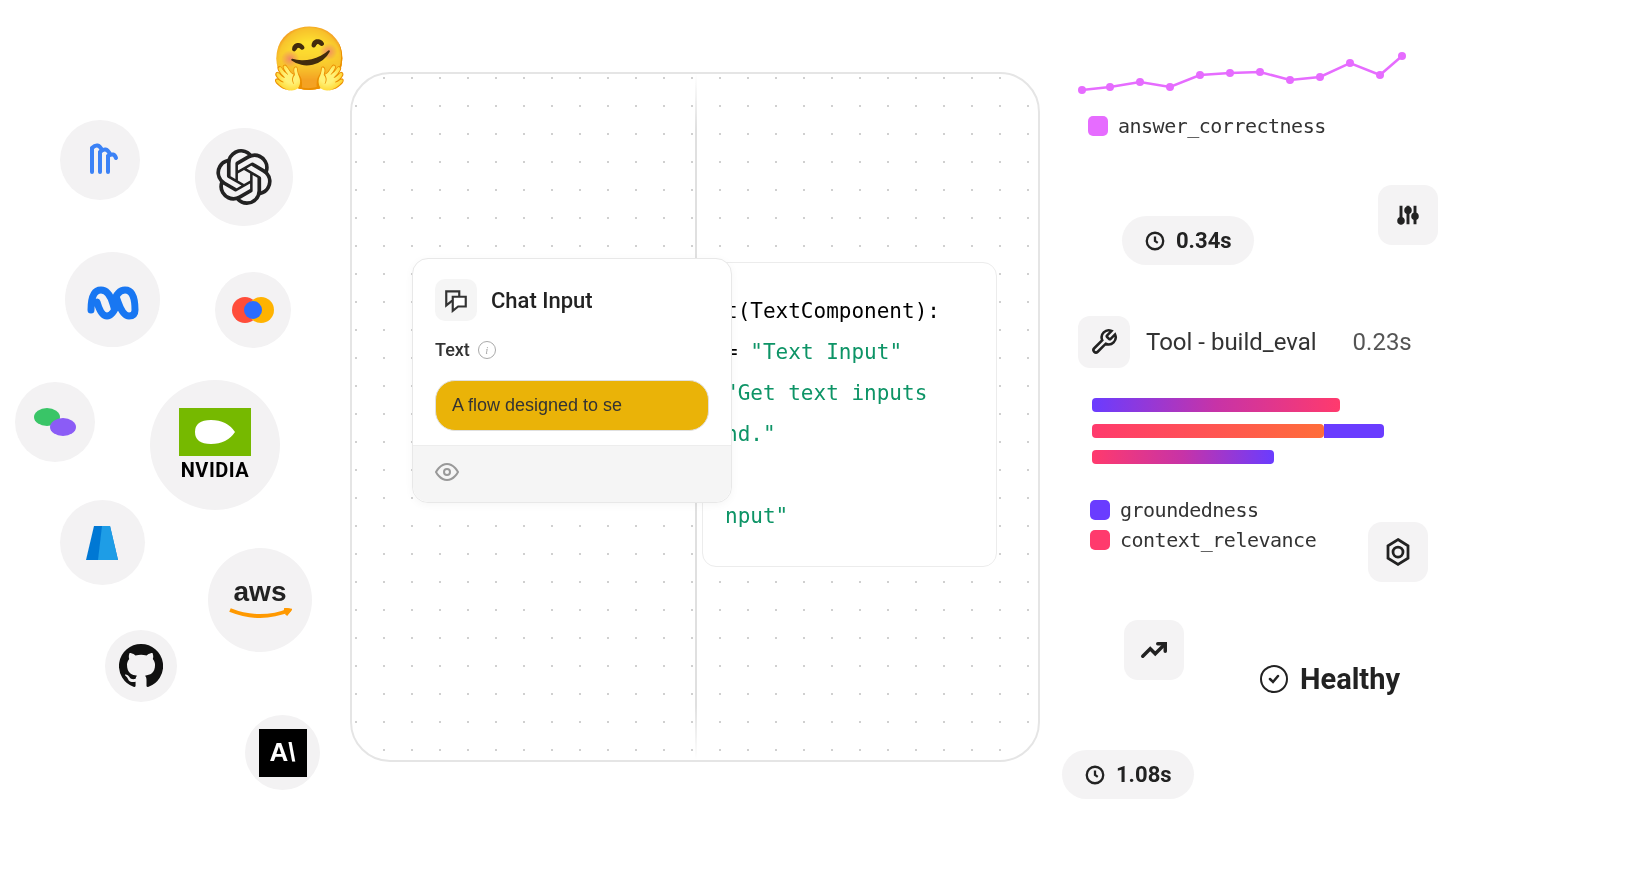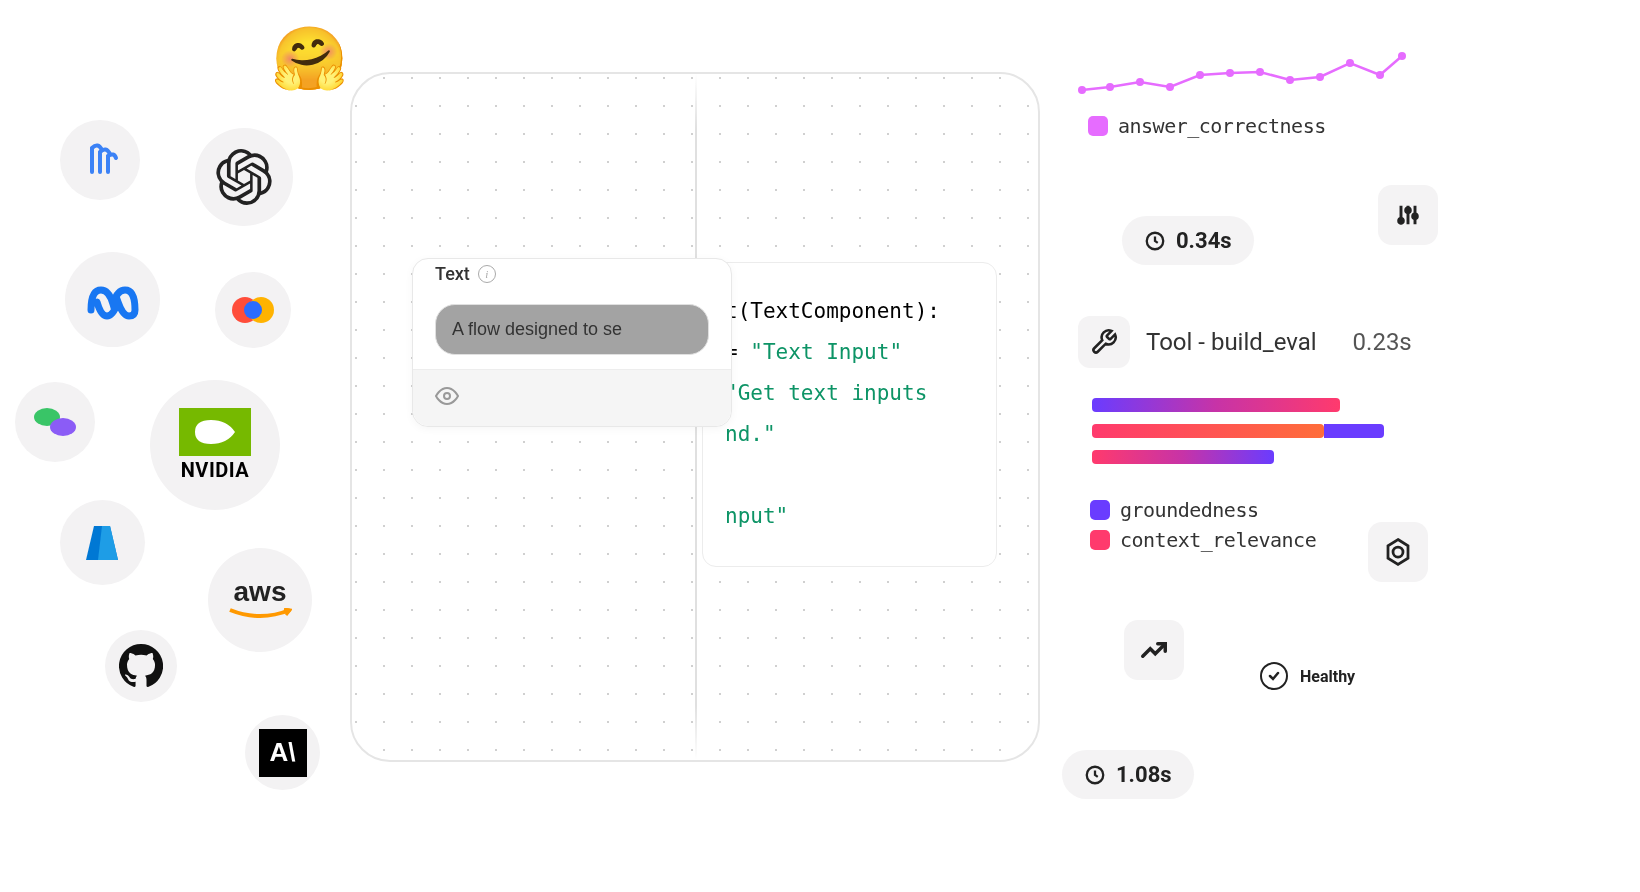--- a/index.html
+++ b/index.html
@@ -90,21 +90,21 @@
       font-size: 11px; color: #aaa; font-style: italic;
       font-family: Georgia, serif;
     }
     .field-input {
       width: 100%;
       padding: 14px 16px;
       border: 1px solid #e0e0e0;
       border-radius: 20px;
       font-size: 18px;
       color: #333;
-      background: #a3a3a3;
+      background: #eab308;
     }
     .card-footer {
       background: #f5f5f5;
       border-radius: 0 0 16px 16px;
       padding: 14px 22px;
       border-top: 1px solid #ededed;
     }
     .eye-icon { color: #999; }
     
     
@@ -170,21 +170,21 @@
     .bar-a { width: 248px; background: linear-gradient(90deg, #6a3cff 0%, #c733a7 50%, #ff3a6d 100%); }
     .bar-b { width: 232px; background: linear-gradient(90deg, #ff3a6d 0%, #ff6d3a 100%); }
     .bar-b-overlay { position: absolute; left: 232px; top: 26px; height: 14px; width: 60px; background: #6a3cff; border-radius: 0 4px 4px 0; }
     .bar-c { width: 182px; background: linear-gradient(90deg, #ff3a6d 0%, #c733a7 50%, #6a3cff 100%); }
     
     .legend-group { position: absolute; left: 18px; top: 452px; }
     
     .health {
       position: absolute;
       display: flex; align-items: center; gap: 12px;
-      font-size: 16px; font-weight: 700; color: #222;
+      font-size: 29px; font-weight: 700; color: #222;
     }
     .health-circle {
       width: 28px; height: 28px; border-radius: 50%;
       border: 2.5px solid #222;
       display: flex; align-items: center; justify-content: center;
     }
   </style>
 </head>
 <body>
 
@@ -260,20 +260,29 @@
   <div class="code-block">
     <div><span class="kw">t</span><span class="kw">(TextComponent):</span></div>
     <div><span class="kw">=</span> <span class="str">"Text Input"</span></div>
     <div><span class="str">"Get text inputs</span></div>
     <div><span class="str">nd."</span></div>
     <div>&nbsp;</div>
     <div><span class="str">nput"</span></div>
   </div>
 
   <div class="card">
+    <div class="card-header">
+      <div class="card-icon">
+        <svg width="26" height="26" viewBox="0 0 24 24" fill="none" stroke="#333" stroke-width="2">
+            <path d="M3 4h12v9H8l-5 4V4z"></path>
+            <path d="M9 9h12v9h-7l-5 4V9z" fill="#fff"></path>
+          </svg>
+      </div>
+      <div class="card-title">Chat Input</div>
+    </div>
     <div class="card-body">
       <div class="field-label">
         <span>Text</span>
         <span class="info-circle">i</span>
       </div>
       <input class="field-input" value="A flow designed to se" style="">
     </div>
     <div class="card-footer">
       <span class="eye-icon">
         <svg width="24" height="24" viewBox="0 0 24 24" fill="none" stroke="#999" stroke-width="2">

